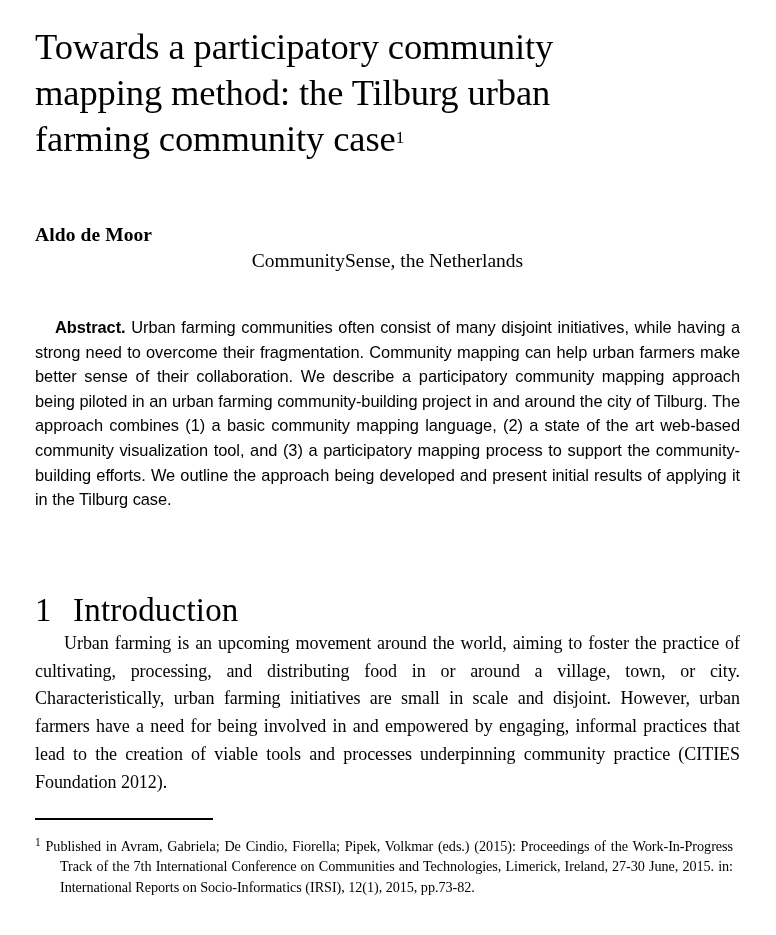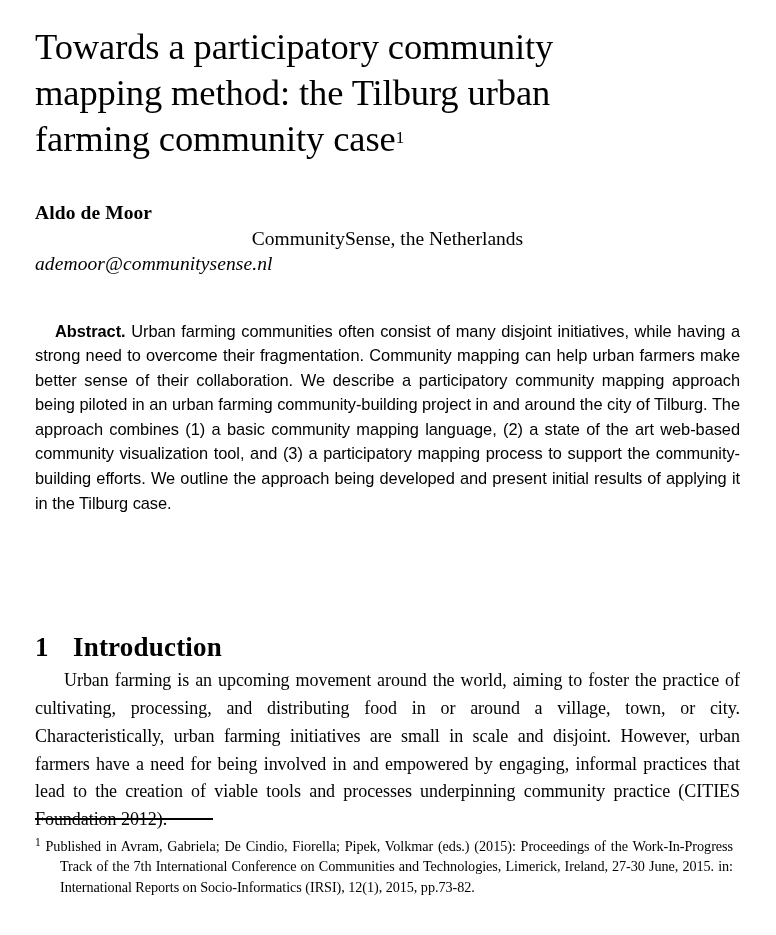--- a/index.html
+++ b/index.html
@@ -43,21 +43,21 @@
   }
   .paper-title .fn-marker {
     font-size: 17px;
     vertical-align: 8px;
     line-height: 0;
     letter-spacing: 0;
   }
 
   
   .author-block {
-    margin-top: 38px;
+    margin-top: 60px;
     font-size: 19.5px;
     line-height: 25.5px;
   }
   .author-name {
     font-weight: 700;
     letter-spacing: 0.1px;
   }
   .author-affiliation {
     font-weight: 400;
     text-align: center;
@@ -78,24 +78,24 @@
     padding-right: 0px;
     letter-spacing: -0.05px;
   }
   .abstract-label {
     font-weight: 700;
     margin-left: 20px;
   }
 
   
   .section-heading {
-    margin-top: 116px;
-    font-size: 27px;
+    margin-top: 82px;
+    font-size: 33px;
     line-height: 32px;
-    font-weight: 700;
+    font-weight: 400;
     letter-spacing: 0.2px;
   }
   .section-heading .sec-num {
     display: inline-block;
     min-width: 38px;
   }
 
   
   .body-paragraph {
     margin-top: 4px;
@@ -143,21 +143,20 @@
 
 <div class="page">
 
   <div class="title-block">
     <h1 class="paper-title"><span>Towards a participatory community mapping method: the Tilburg urban farming community case</span><span class="fn-marker">1</span></h1>
   </div>
 
   <div class="author-block">
     <div class="author-name">Aldo de Moor</div>
     <div class="author-affiliation">CommunitySense, the Netherlands</div>
-    <div class="author-email">ademoor@communitysense.nl</div>
   </div>
 
   <div class="abstract-block"><span class="abstract-label">Abstract.</span> <span>Urban farming communities often consist of many disjoint initiatives, while having a strong need to overcome their fragmentation. Community mapping can help urban farmers make better sense of their collaboration. We describe a participatory community mapping approach being piloted in an urban farming community-building project in and around the city of Tilburg. The approach combines (1) a basic community mapping language, (2) a state of the art web-based community visualization tool, and (3) a participatory mapping process to support the community-building efforts. We outline the approach being developed and present initial results of applying it in the Tilburg case.</span></div>
 
   <div class="section-heading"><span class="sec-num">1</span><span>Introduction</span></div>
 
   <div class="body-paragraph">Urban farming  is an upcoming movement around the world, aiming to foster the practice of cultivating, processing, and distributing food in or around a village, town, or city. Characteristically, urban farming initiatives are small in scale and disjoint. However, urban farmers have a need for being involved in and empowered by engaging, informal practices that lead to the creation of viable tools and processes underpinning community practice (CITIES Foundation 2012).</div>
 
   <div class="footnote-area">
     <div class="footnote-rule"></div>

